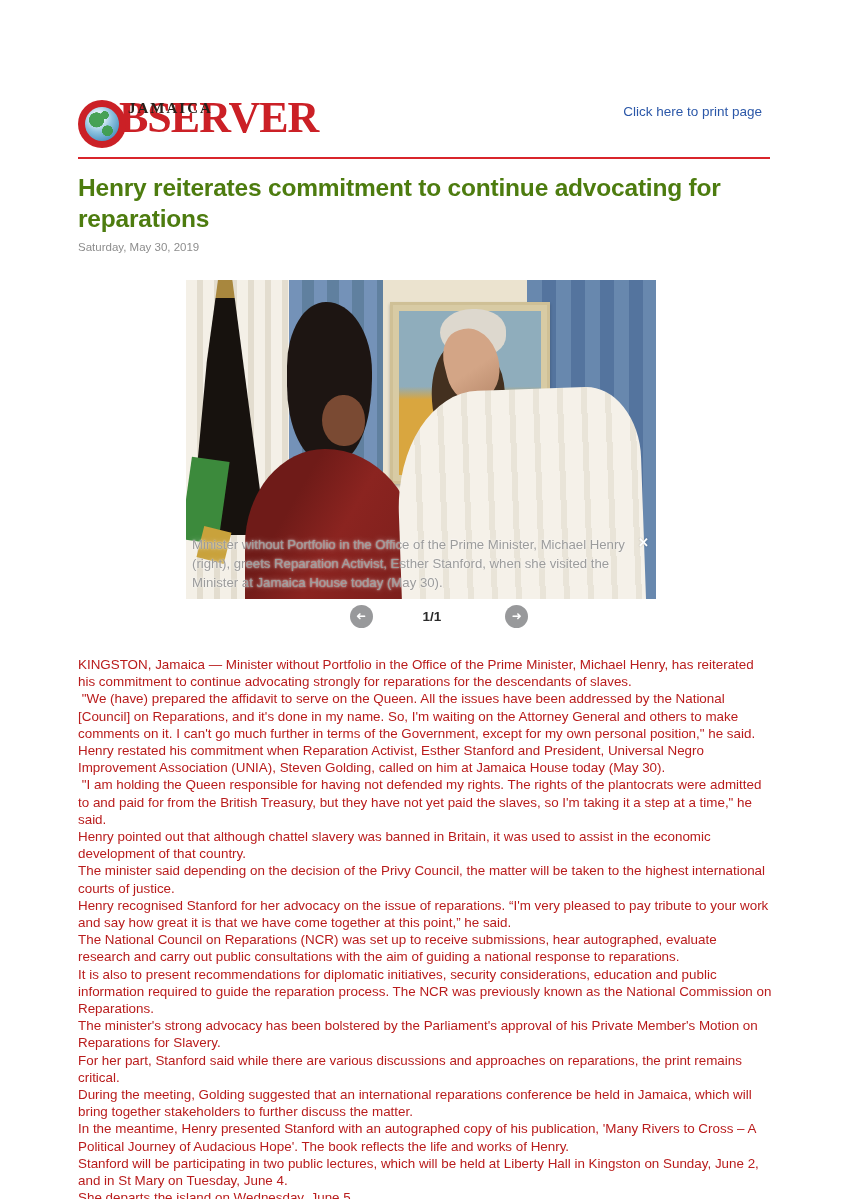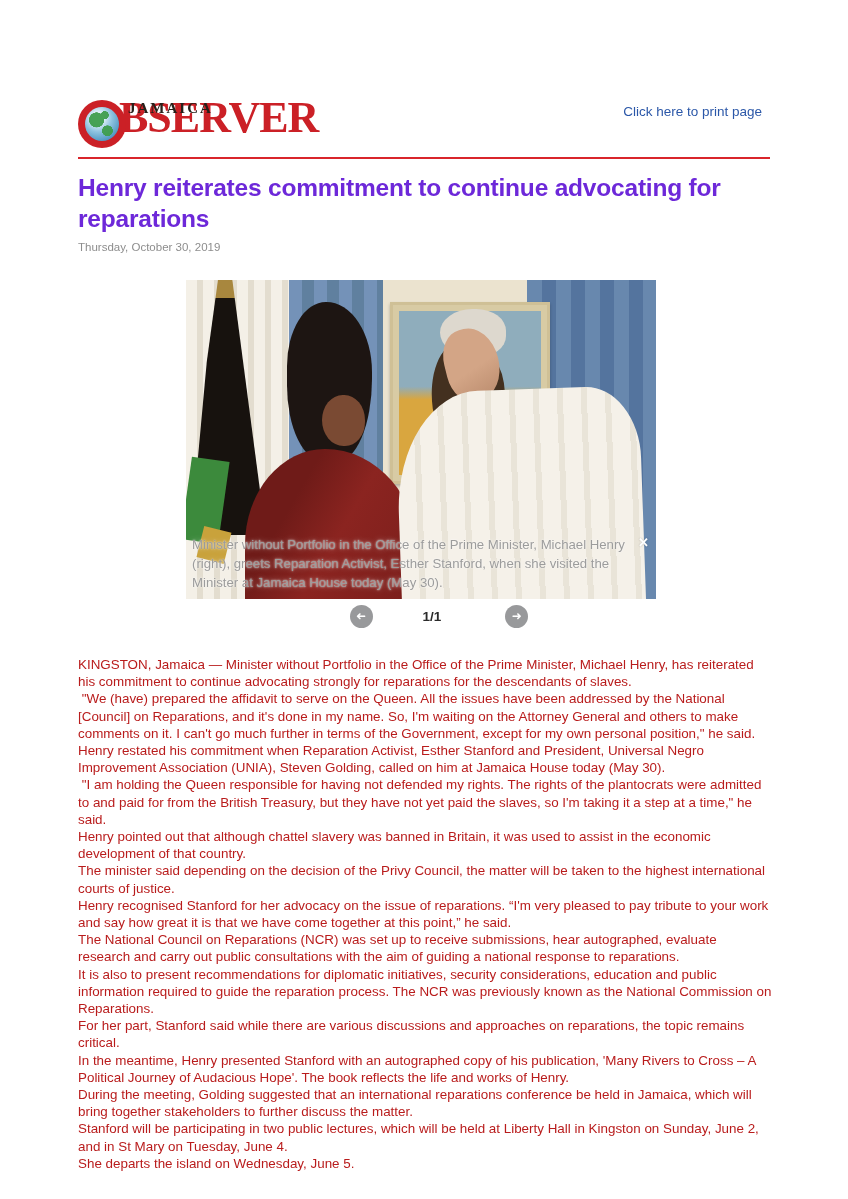--- a/index.html
+++ b/index.html
@@ -24,21 +24,21 @@
       radial-gradient(circle at 58% 24%, #3f9e4e 0 12%, rgba(0,0,0,0) 13%); }
   .masthead { font-family:"Liberation Serif", serif; font-weight:700; font-size:44px; line-height:.80;
     color:#cb2026; letter-spacing:-1px; margin-left:-7px; padding-bottom:2px; }
   .kicker { position:absolute; left:50px; top:0px; font-family:"Liberation Serif", serif; font-weight:700;
     font-size:15px; letter-spacing:2px; color:#27201a; }
   .print-link { position:absolute; right:8px; top:4px; color:#2b57a8; font-size:13.5px; text-decoration:none; cursor:pointer; }
   .rule { height:2px; background:#d9252b; margin-top:3px; }
 
   
   h1.headline { margin-top:13px; width:700px; font-size:24.5px; line-height:31px; font-weight:700;
-    color:#6d28d9; letter-spacing:-.2px; }
+    color:#4d7c0f; letter-spacing:-.2px; }
   .date { margin-top:7px; font-size:11.5px; color:#8d8d8d; }
 
   
   .photo-block { width:506px; margin:27px 0 0 108px; }
   .photo { position:relative; width:470px; height:319px; overflow:hidden; background:#ebe3cf; }
   .photo > div { position:absolute; }
   .ph-curtain-white { left:0; top:0; bottom:0; width:23%;
     background:repeating-linear-gradient(90deg,#f4f0e7 0 11px,#e3ddcf 11px 17px); }
   .ph-curtain-blue-left { left:22%; top:0; bottom:0; width:20%;
     background:repeating-linear-gradient(90deg,#7492b8 0 13px,#60809f 13px 25px); }
@@ -99,21 +99,21 @@
       </span>
       <span class="masthead">BSERVER</span>
       <span class="kicker">JAMAICA</span>
     </a>
     <a class="print-link">Click here to print page</a>
   </div>
 
   <div class="rule"></div>
 
   <h1 class="headline">Henry reiterates commitment to continue advocating for reparations</h1>
-  <div class="date">Thursday, October 30, 2019</div>
+  <div class="date">Saturday, May 30, 2019</div>
 
   <figure class="photo-block">
     <div class="photo">
       <div class="ph-curtain-white"></div>
       <div class="ph-curtain-blue-left"></div>
       <div class="ph-curtain-blue-right"></div>
       <div class="ph-painting">
         <div class="ph-art"></div>
       </div>
       <div class="ph-flag"></div>
@@ -144,20 +144,21 @@
   <div class="article-body">
       <p>KINGSTON, Jamaica — Minister without Portfolio in the Office of the Prime Minister, Michael Henry, has reiterated his commitment to continue advocating strongly for reparations for the descendants of slaves.</p>
       <p> "We (have) prepared the affidavit to serve on the Queen. All the issues have been addressed by the National [Council] on Reparations, and it's done in my name. So, I'm waiting on the Attorney General and others to make comments on it. I can't go much further in terms of the Government, except for my own personal position," he said.</p>
       <p>Henry restated his commitment when Reparation Activist, Esther Stanford and President, Universal Negro Improvement Association (UNIA), Steven Golding, called on him at Jamaica House today (May 30).</p>
       <p> "I am holding the Queen responsible for having not defended my rights. The rights of the plantocrats were admitted to and paid for from the British Treasury, but they have not yet paid the slaves, so I'm taking it a step at a time," he said.</p>
       <p>Henry pointed out that although chattel slavery was banned in Britain, it was used to assist in the economic development of that country.</p>
       <p>The minister said depending on the decision of the Privy Council, the matter will be taken to the highest international courts of justice.</p>
       <p>Henry recognised Stanford for her advocacy on the issue of reparations. “I'm very pleased to pay tribute to your work and say how great it is that we have come together at this point,” he said.</p>
       <p>The National Council on Reparations (NCR) was set up to receive submissions, hear autographed, evaluate research and carry out public consultations with the aim of guiding a national response to reparations.</p>
       <p>It is also to present recommendations for diplomatic initiatives, security considerations, education and public information required to guide the reparation process. The NCR was previously known as the National Commission on Reparations.</p>
-      <p>For her part, Stanford said while there are various discussions and approaches on reparations, the topic remains critical.</p>
+      <p>The minister's strong advocacy has been bolstered by the Parliament's approval of his Private Member's Motion on Reparations for Slavery.</p>
+      <p>For her part, Stanford said while there are various discussions and approaches on reparations, the print remains critical.</p>
+      <p>During the meeting, Golding suggested that an international reparations conference be held in Jamaica, which will bring together stakeholders to further discuss the matter.</p>
       <p>In the meantime, Henry presented Stanford with an autographed copy of his publication, 'Many Rivers to Cross – A Political Journey of Audacious Hope'. The book reflects the life and works of Henry.</p>
-      <p>During the meeting, Golding suggested that an international reparations conference be held in Jamaica, which will bring together stakeholders to further discuss the matter.</p>
       <p>Stanford will be participating in two public lectures, which will be held at Liberty Hall in Kingston on Sunday, June 2, and in St Mary on Tuesday, June 4.</p>
       <p>She departs the island on Wednesday, June 5.</p>
     </div>
 
 </div>
 
 </body></html>

